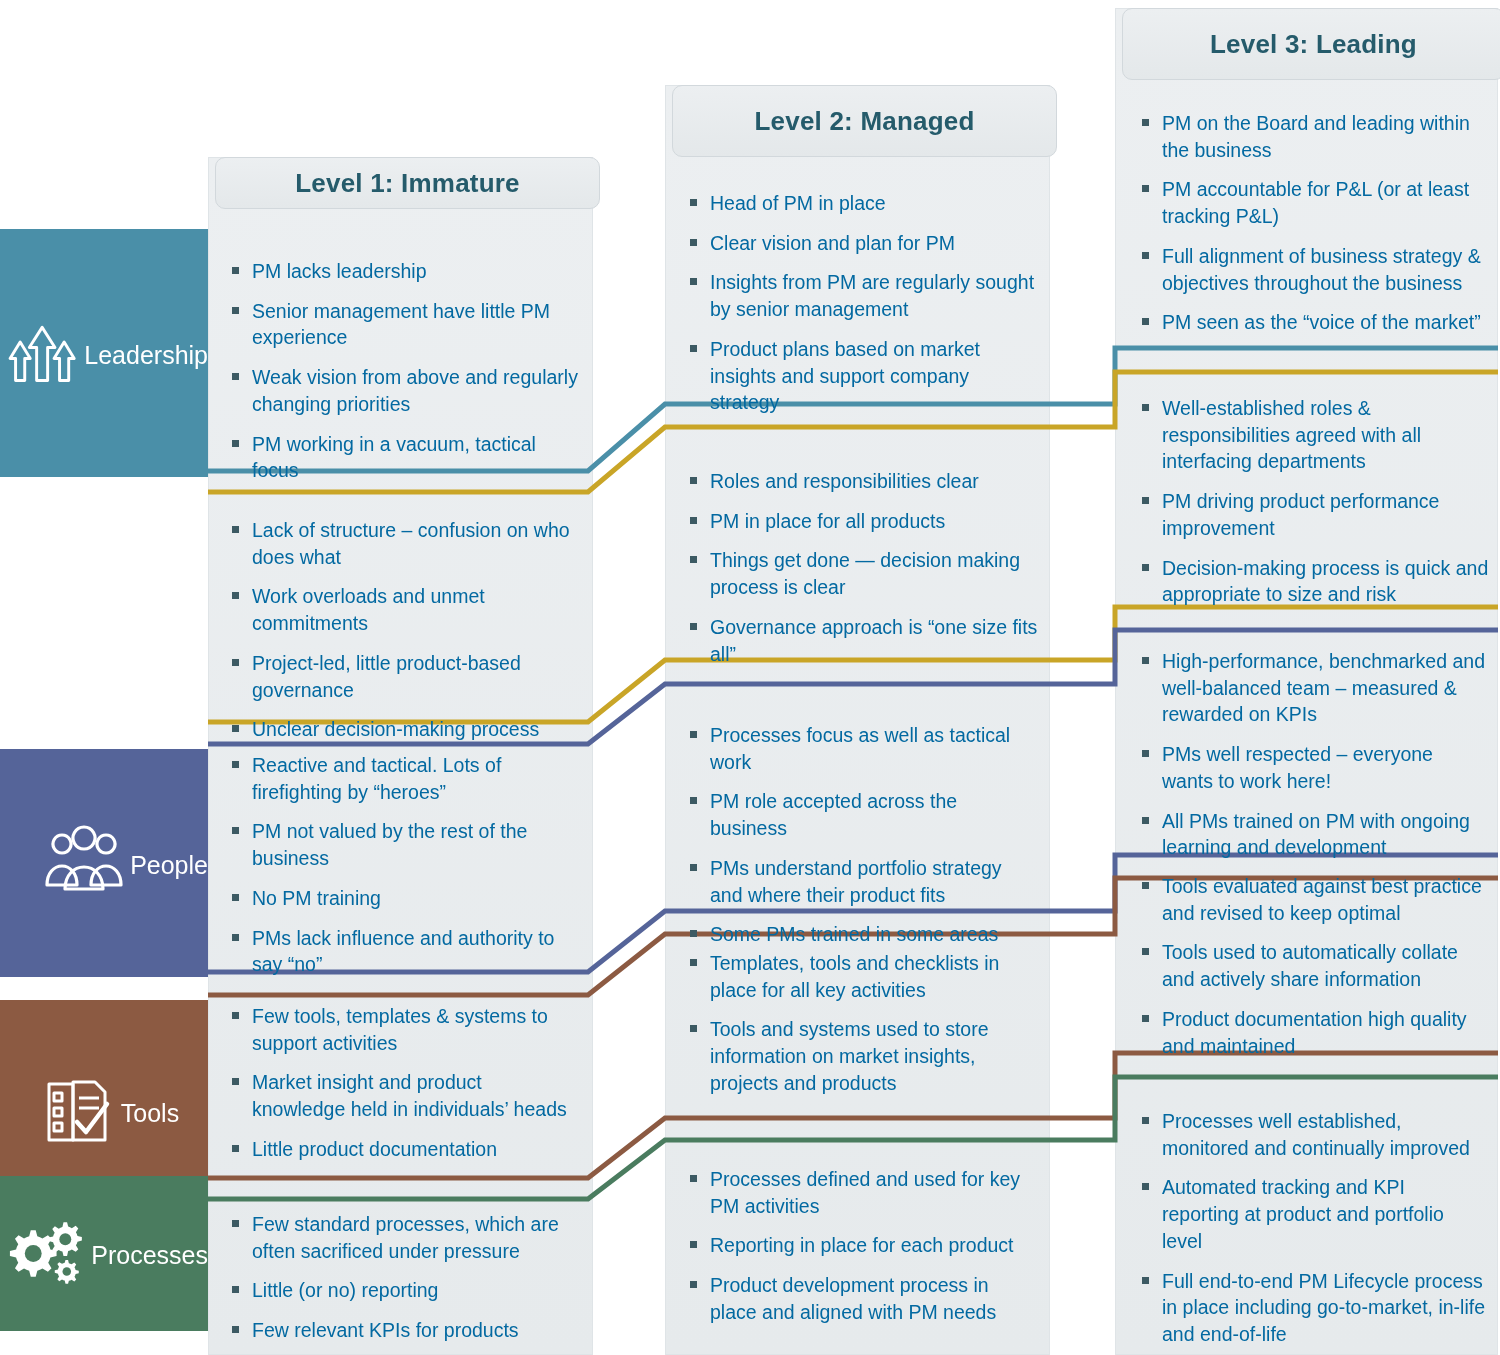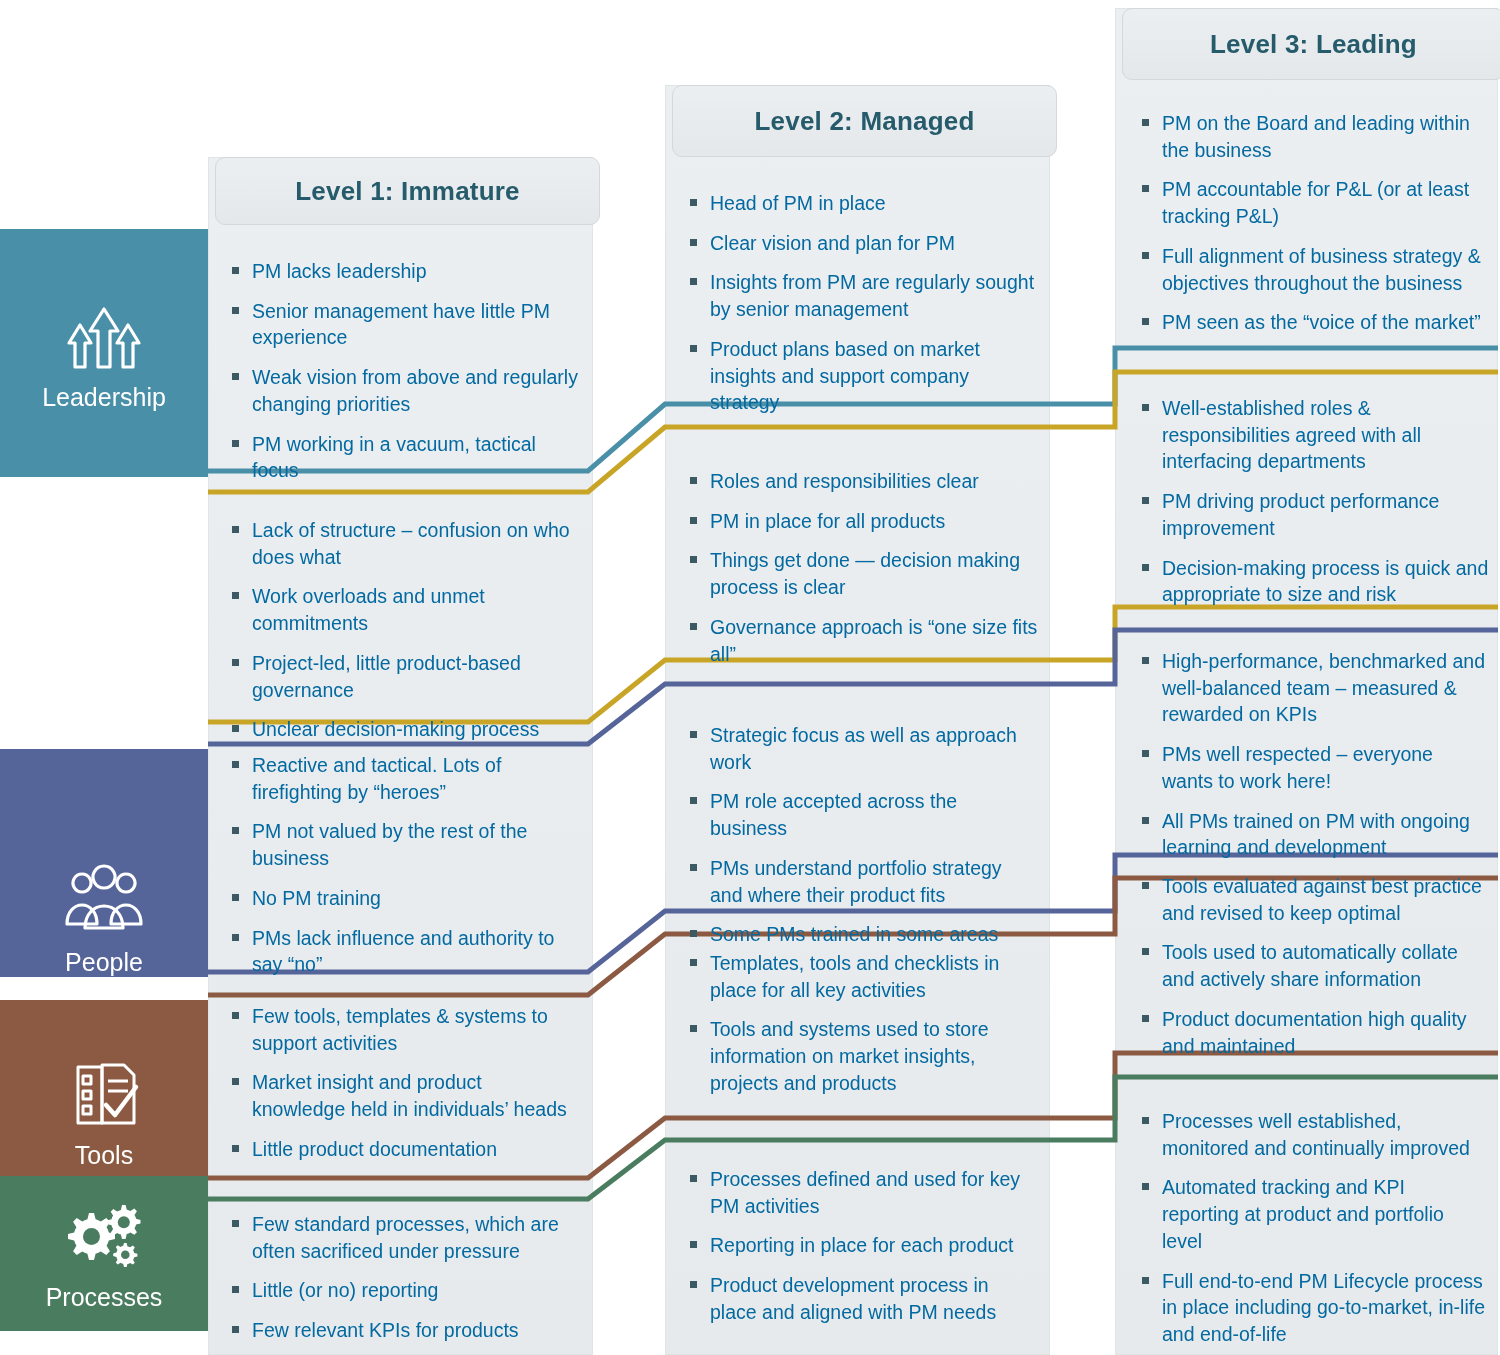--- a/index.html
+++ b/index.html
@@ -29,21 +29,21 @@
   .col-body{
     position:absolute;
     background:linear-gradient(180deg,#eceff1 0%,#e6eaec 100%);
     border:1px solid #dfe4e7;
     box-sizing:border-box;
   }
 
   
   .dim-block{
     position:absolute;left:0;
-    display:flex;flex-direction:column;
+    display:flex;flex-direction:row;
     align-items:center;justify-content:center;
     box-sizing:border-box;
   }
   .dim-icon{width:92px;height:84px;display:block;}
   .dim-label{
     color:#ffffff;font-size:25px;margin-top:4px;white-space:nowrap;
   }
 
   
   .cell{position:absolute;box-sizing:border-box;}
@@ -66,21 +66,21 @@
 </style>
 </head>
 <body>
 
 <div id="stage">
 
   <div class="col-body" style="left:208px;top:157px;width:385px;height:1198px;"></div>
   <div class="col-body" style="left:665px;top:85px;width:385px;height:1270px;"></div>
   <div class="col-body" style="left:1115px;top:8px;width:383px;height:1347px;"></div>
 
-  <div class="col-header" style="left:208px;top:157px;width:385px;height:68px;">
+  <div class="col-header" style="left:208px;top:157px;width:385px;height:52px;">
     <span>Level 1: Immature</span>
   </div>
   <div class="col-header" style="left:665px;top:85px;width:385px;height:72px;">
     <span>Level 2: Managed</span>
   </div>
   <div class="col-header" style="left:1115px;top:8px;width:383px;height:72px;">
     <span>Level 3: Leading</span>
   </div>
 
   <div class="dim-block" style="top:229px;width:208px;height:248px;background:#4a8fa8;">
@@ -210,21 +210,21 @@
     <ul>
       <li>Roles and responsibilities clear</li>
       <li>PM in place for all products</li>
       <li>Things get done — decision making process is clear</li>
       <li>Governance approach is “one size fits all”</li>
     </ul>
   </div>
 
   <div class="cell" style="left:688px;top:722px;width:350px;">
     <ul>
-      <li>Strategic focus as well as approach work</li>
+      <li>Processes focus as well as tactical work</li>
       <li> PM role accepted across the business</li>
       <li> PMs understand portfolio strategy and where their product fits</li>
       <li> Some PMs trained in some areas</li>
     </ul>
   </div>
 
   <div class="cell" style="left:688px;top:950px;width:350px;">
     <ul>
       <li>Templates, tools and checklists in place for all key activities</li>
       <li>Tools and systems used to store information on market insights, projects and products</li>

